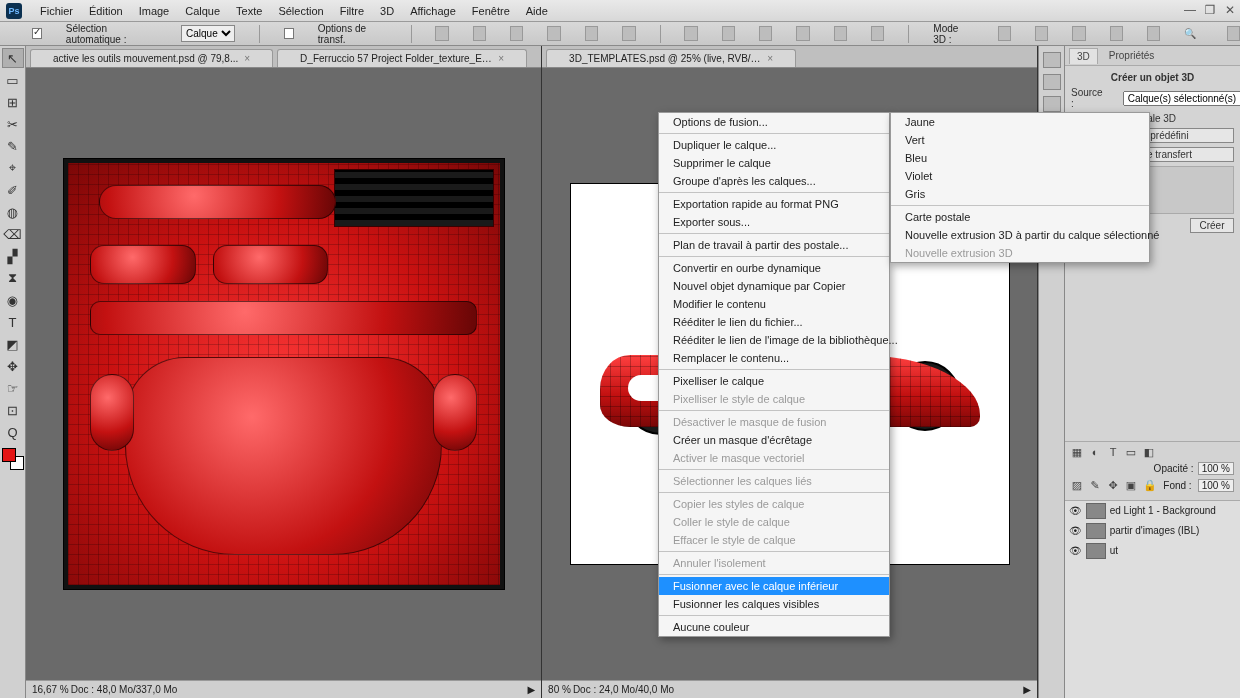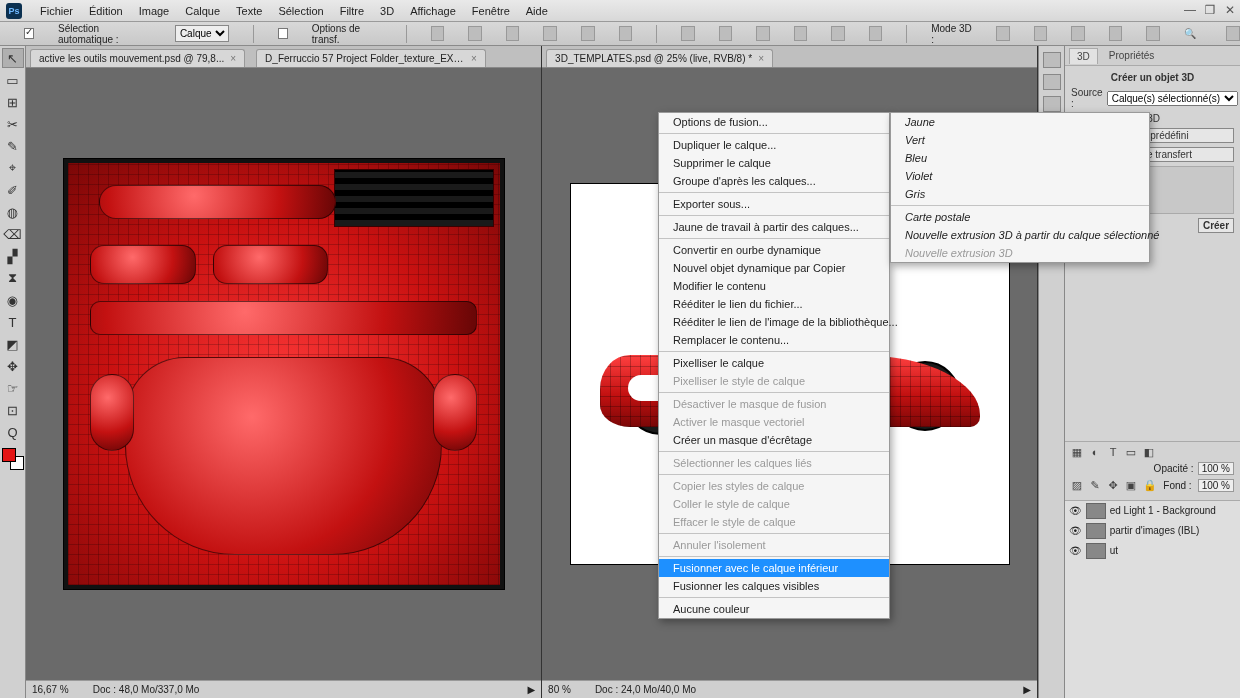--- a/index.html
+++ b/index.html
@@ -2,80 +2,80 @@
 <html><head>
 <meta charset="utf-8">
 <style>
 * { margin: 0; padding: 0; box-sizing: border-box; }
 body { font-family: "Segoe UI", Tahoma, sans-serif; font-size: 11px; background: #585858; width: 1240px; height: 698px; overflow: hidden; color: #222; user-select: none; }
 .menubar { height: 22px; background: linear-gradient(#e9e9e9,#d8d8d8); border-bottom: 1px solid #9a9a9a; display: flex; align-items: center; padding-left: 6px; }
 .menubar .ps-logo { width: 16px; height: 16px; background: #0b3050; border-radius: 3px; color: #6fb8ff; font-weight: bold; font-size: 9px; display: flex; align-items: center; justify-content: center; margin-right: 10px; }
 .menubar .menu-item { padding: 3px 8px; cursor: default; }
 .window-controls { margin-left: auto; display: flex; }
 .window-controls div { width: 20px; height: 18px; text-align: center; line-height: 16px; font-size: 12px; color: #555; }
-.options-bar { height: 24px; background: linear-gradient(#d8d8d8,#c8c8c8); border-bottom: 1px solid #8a8a8a; display: flex; align-items: center; font-size: 10px; padding-left: 24px; gap: 24px; }
+.options-bar { height: 24px; background: linear-gradient(#d8d8d8,#c8c8c8); border-bottom: 1px solid #8a8a8a; display: flex; align-items: center; font-size: 10px; padding-left: 32px; gap: 24px; }
 .options-bar .checkbox { width: 11px; height: 11px; border: 1px solid #777; background: #fff; display: inline-block; vertical-align: middle; position: relative; }
 .options-bar .checkbox.checked::after { content: "✓"; position: absolute; top: -3px; left: 0; font-size: 10px; color: #333; }
 .options-bar select { font-size: 10px; height: 17px; border: 1px solid #888; background: #eee; }
 .options-bar .divider { width: 1px; height: 18px; background: #999; }
 .options-bar .ob-icon { width: 15px; height: 15px; background: #bdbdbd; border: 1px solid #999; }
 .options-bar .search-icon { margin-left: auto; margin-right: 6px; }
 .workspace { display: flex; height: calc(100% - 46px); }
 .toolbox { width: 26px; background: #d0d0d0; border-right: 1px solid #888; display: flex; flex-direction: column; align-items: center; padding-top: 2px; gap: 2px; }
 .toolbox .tool { width: 22px; height: 20px; display: flex; align-items: center; justify-content: center; font-size: 13px; color: #333; border: 1px solid transparent; }
 .toolbox .tool.selected { background: #b0b0b0; border: 1px solid #888; }
 .toolbox .swatches { margin-top: 4px; width: 22px; height: 22px; position: relative; }
 .toolbox .swatches .fg { position: absolute; top: 0; left: 0; width: 14px; height: 14px; background: #e31515; border: 1px solid #000; }
 .toolbox .swatches .bg { position: absolute; bottom: 0; right: 0; width: 14px; height: 14px; background: #fff; border: 1px solid #000; }
 .docarea { flex: 1; display: flex; }
 .doc-group { flex: 1; display: flex; flex-direction: column; min-width: 0; border-right: 1px solid #333; }
 .tabstrip { height: 22px; background: #bfbfbf; border-bottom: 1px solid #888; display: flex; align-items: flex-end; padding-left: 4px; font-size: 10px; }
-.tabstrip .tab { background: #d7d7d7; border: 1px solid #999; border-bottom: none; padding: 3px 8px; margin-right: 11px; border-top-left-radius: 3px; border-top-right-radius: 3px; display: flex; align-items: center; gap: 6px; max-width: 250px; }
+.tabstrip .tab { background: #d7d7d7; border: 1px solid #999; border-bottom: none; padding: 3px 22px; margin-right: 4px; border-top-left-radius: 3px; border-top-right-radius: 3px; display: flex; align-items: center; gap: 6px; max-width: 250px; }
 .tabstrip .tab .close { color: #777; font-size: 10px; }
 .canvas-holder { flex: 1; background: #6a6a6a; display: flex; align-items: center; justify-content: center; position: relative; overflow: hidden; }
 .uv-canvas { width: 440px; height: 430px; background: #111; position: relative; overflow: hidden; box-shadow: 0 0 0 1px #000; }
 .uv-canvas .uv-fill { position: absolute; inset: 4px; background: radial-gradient(circle at 50% 55%, #ff3a3a 0%, #c91111 55%, #7a0707 100%); }
 .uv-canvas .uv-fill::after { content: ""; position: absolute; inset: 0; background-image: repeating-linear-gradient(0deg, rgba(0,0,0,.28) 0 1px, transparent 1px 10px), repeating-linear-gradient(90deg, rgba(0,0,0,.28) 0 1px, transparent 1px 10px); opacity: .7; }
 .uv-canvas .black-strip { position: absolute; top: 10px; right: 10px; width: 160px; height: 58px; background: repeating-linear-gradient(0deg,#1a1a1a 0 6px,#000 6px 12px); border: 1px solid #3a0000; }
 .uv-canvas .shape { position: absolute; border: 1px solid rgba(0,0,0,.55); border-radius: 14px; background: radial-gradient(circle at 40% 30%, #ff6a6a, #c31111 60%, #670606); }
-.status { height: 18px; background: #cfcfcf; border-top: 1px solid #999; font-size: 10px; display: flex; align-items: center; padding: 0 6px; gap: 24px; }
+.status { height: 18px; background: #cfcfcf; border-top: 1px solid #999; font-size: 10px; display: flex; align-items: center; padding: 0 6px; gap: 2px; }
 .car-canvas { width: 438px; height: 380px; background: #fff; box-shadow: 0 0 0 1px #000; display: flex; align-items: center; justify-content: center; }
 .car-body { position: relative; width: 380px; height: 150px; }
 .car-body .chassis { position: absolute; left: 0; right: 0; top: 56px; bottom: 22px; background: linear-gradient(180deg,#ff4040 0%, #c31111 55%, #7a0707 100%); border-radius: 30px 120px 10px 30px / 34px 60px 10px 22px; }
 .car-body .chassis::after { content: ""; position: absolute; inset: 0; background-image: repeating-linear-gradient(0deg, rgba(0,0,0,.25) 0 1px, transparent 1px 10px), repeating-linear-gradient(90deg, rgba(0,0,0,.25) 0 1px, transparent 1px 10px); border-radius: inherit; }
 .car-body .cockpit { position: absolute; left: 100px; top: 20px; width: 120px; height: 50px; background: #111; border-top-left-radius: 40px; border-top-right-radius: 90px; }
 .car-body .intake { position: absolute; left: 28px; top: 76px; width: 48px; height: 26px; background: #fff; border-radius: 14px; }
 .car-body .wheel-f { position: absolute; left: 290px; top: 62px; width: 70px; height: 70px; background: #1b1b1b; border-radius: 50%; border: 2px solid #000; }
 .car-body .wheel-r { position: absolute; left: 24px; top: 62px; width: 74px; height: 74px; background: #1b1b1b; border-radius: 50%; border: 2px solid #000; }
 .right-rail { width: 26px; background: #d0d0d0; border-left: 1px solid #888; display: flex; flex-direction: column; align-items: center; padding-top: 6px; gap: 6px; }
 .right-rail .ricon { width: 18px; height: 16px; background: #bdbdbd; border: 1px solid #888; }
 .right-panels { width: 176px; background: #d4d4d4; border-left: 1px solid #888; display: flex; flex-direction: column; font-size: 10px; }
 .panel-tabs { height: 20px; background: #cfcfcf; border-bottom: 1px solid #aaa; display: flex; align-items: center; gap: 4px; padding-left: 4px; }
 .panel-tabs .ptab { padding: 2px 7px; color: #444; }
 .panel-tabs .ptab.active { background: #e2e2e2; border: 1px solid #aaa; border-bottom: none; }
 .panel-body { padding: 6px 6px; color: #333; }
-.panel-body .row { display: flex; align-items: center; gap: 4px; margin-bottom: 4px; }
+.panel-body .row { display: flex; align-items: center; gap: 20px; margin-bottom: 4px; }
 .panel-body select { font-size: 10px; flex: 1; }
 .panel-body .radio { width: 10px; height: 10px; border: 1px solid #666; border-radius: 50%; background: #fff; position: relative; }
 .panel-body .radio.checked::after { content: ""; position: absolute; inset: 2px; border-radius: 50%; background: #333; }
 .panel-body .btn { border: 1px solid #888; background: #e6e6e6; padding: 1px 0; text-align: center; margin-bottom: 4px; }
 .text-ellipsis { white-space: nowrap; overflow: hidden; text-overflow: ellipsis; }
 .layers-opts { background: #d3d3d3; border-top: 1px solid #aaa; padding: 4px 6px; }
 .layers-opts .lock-row { display: flex; align-items: center; gap: 6px; margin-bottom: 4px; }
 .layers-opts .li-icon { width: 12px; height: 12px; display: inline-block; color: #444; text-align: center; line-height: 12px; font-size: 11px; }
 .layers-opts .opts-right { display: flex; align-items: center; gap: 4px; justify-content: flex-end; }
 .layers-list { flex: 1; background: #dedede; border-top: 1px solid #aaa; overflow: hidden; }
 .layers-list .lrow { display: flex; align-items: center; gap: 4px; padding: 2px 4px; font-size: 10px; }
 
 .context-menu { position: absolute; background: #f5f5f5; border: 1px solid #9a9a9a; box-shadow: 2px 3px 8px rgba(0,0,0,.35); font-size: 11px; z-index: 100; }
 .context-menu .mi { padding: 3px 18px 3px 14px; white-space: nowrap; color: #222; }
 .context-menu .mi.sep { border-top: 1px solid #c3c3c3; margin: 2px 0; padding: 0; height: 0; }
 .context-menu .mi.disabled { color: #9a9a9a; }
 .context-menu .mi.highlight { background: #1e90ff; color: #fff; }
-.sub-menu { left: 890px; top: 112px; width: 260px; font-style: italic; }
+.sub-menu { left: 890px; top: 112px; width: 260px; }
 .main-menu { left: 658px; top: 112px; width: 232px; }
 </style>
 </head>
 <body>
 
 <div class="menubar">
   <div class="ps-logo">Ps</div>
   <div id="menu-items" style="display: flex; justify-content: center;">
       <span class="menu-item">Fichier</span>
       <span class="menu-item">Édition</span>
@@ -233,21 +233,21 @@
         <span>Source :</span>
         <select><option>Calque(s) sélectionné(s)</option></select>
       </div>
       <div class="row">
         <span class="radio checked"></span>
         <span>Carte postale 3D</span>
       </div>
       <div class="btn text-ellipsis">amètre prédéfini</div>
       <div class="btn text-ellipsis">ourbe de transfert</div>
       <div style="height:48px; background:#c8c8c8; border:1px solid #aaa; margin-bottom:4px;"></div>
-      <div class="btn" style="width:36px; margin-left:auto;font-weight:bold;">Créer</div>
+      <div class="btn" style="width:44px; margin-left:auto;">Créer</div>
     </div>
     <div style="flex:1"></div>
     <div class="layers-opts">
       <div class="lock-row">
         <span class="li-icon">▦</span>
         <span class="li-icon">◐</span>
         <span class="li-icon">T</span>
         <span class="li-icon">▭</span>
         <span class="li-icon">◧</span>
       </div>
@@ -286,37 +286,38 @@
 
 </div>
 
 <div class="context-menu main-menu" id="ctx-main">
     <div class="mi">Options de fusion...</div>
     <div class="mi sep"></div>
     <div class="mi">Dupliquer le calque...</div>
     <div class="mi">Supprimer le calque</div>
     <div class="mi">Groupe d'après les calques...</div>
     <div class="mi sep"></div>
+    <div class="mi">Exportation rapide au format PNG</div>
     <div class="mi">Exporter sous...</div>
     <div class="mi sep"></div>
-    <div class="mi">Jaune de travail à partir des calques...</div>
+    <div class="mi">Plan de travail à partir des postale...</div>
     <div class="mi sep"></div>
     <div class="mi">Convertir en ourbe dynamique</div>
     <div class="mi">Nouvel objet dynamique par Copier</div>
     <div class="mi">Modifier le contenu</div>
     <div class="mi">Rééditer le lien du fichier...</div>
     <div class="mi">Rééditer le lien de l'image de la bibliothèque...</div>
     <div class="mi">Remplacer le contenu...</div>
     <div class="mi sep"></div>
     <div class="mi">Pixelliser le calque</div>
     <div class="mi disabled">Pixelliser le style de calque</div>
     <div class="mi sep"></div>
     <div class="mi disabled">Désactiver le masque de fusion</div>
+    <div class="mi">Créer un masque d'écrêtage</div>
     <div class="mi disabled">Activer le masque vectoriel</div>
-    <div class="mi">Créer un masque d'écrêtage</div>
     <div class="mi sep"></div>
     <div class="mi disabled">Sélectionner les calques liés</div>
     <div class="mi sep"></div>
     <div class="mi disabled">Copier les styles de calque</div>
     <div class="mi disabled">Coller le style de calque</div>
     <div class="mi disabled">Effacer le style de calque</div>
     <div class="mi sep"></div>
     <div class="mi disabled">Annuler l'isolement</div>
     <div class="mi sep"></div>
     <div class="mi highlight">Fusionner avec le calque inférieur</div>

